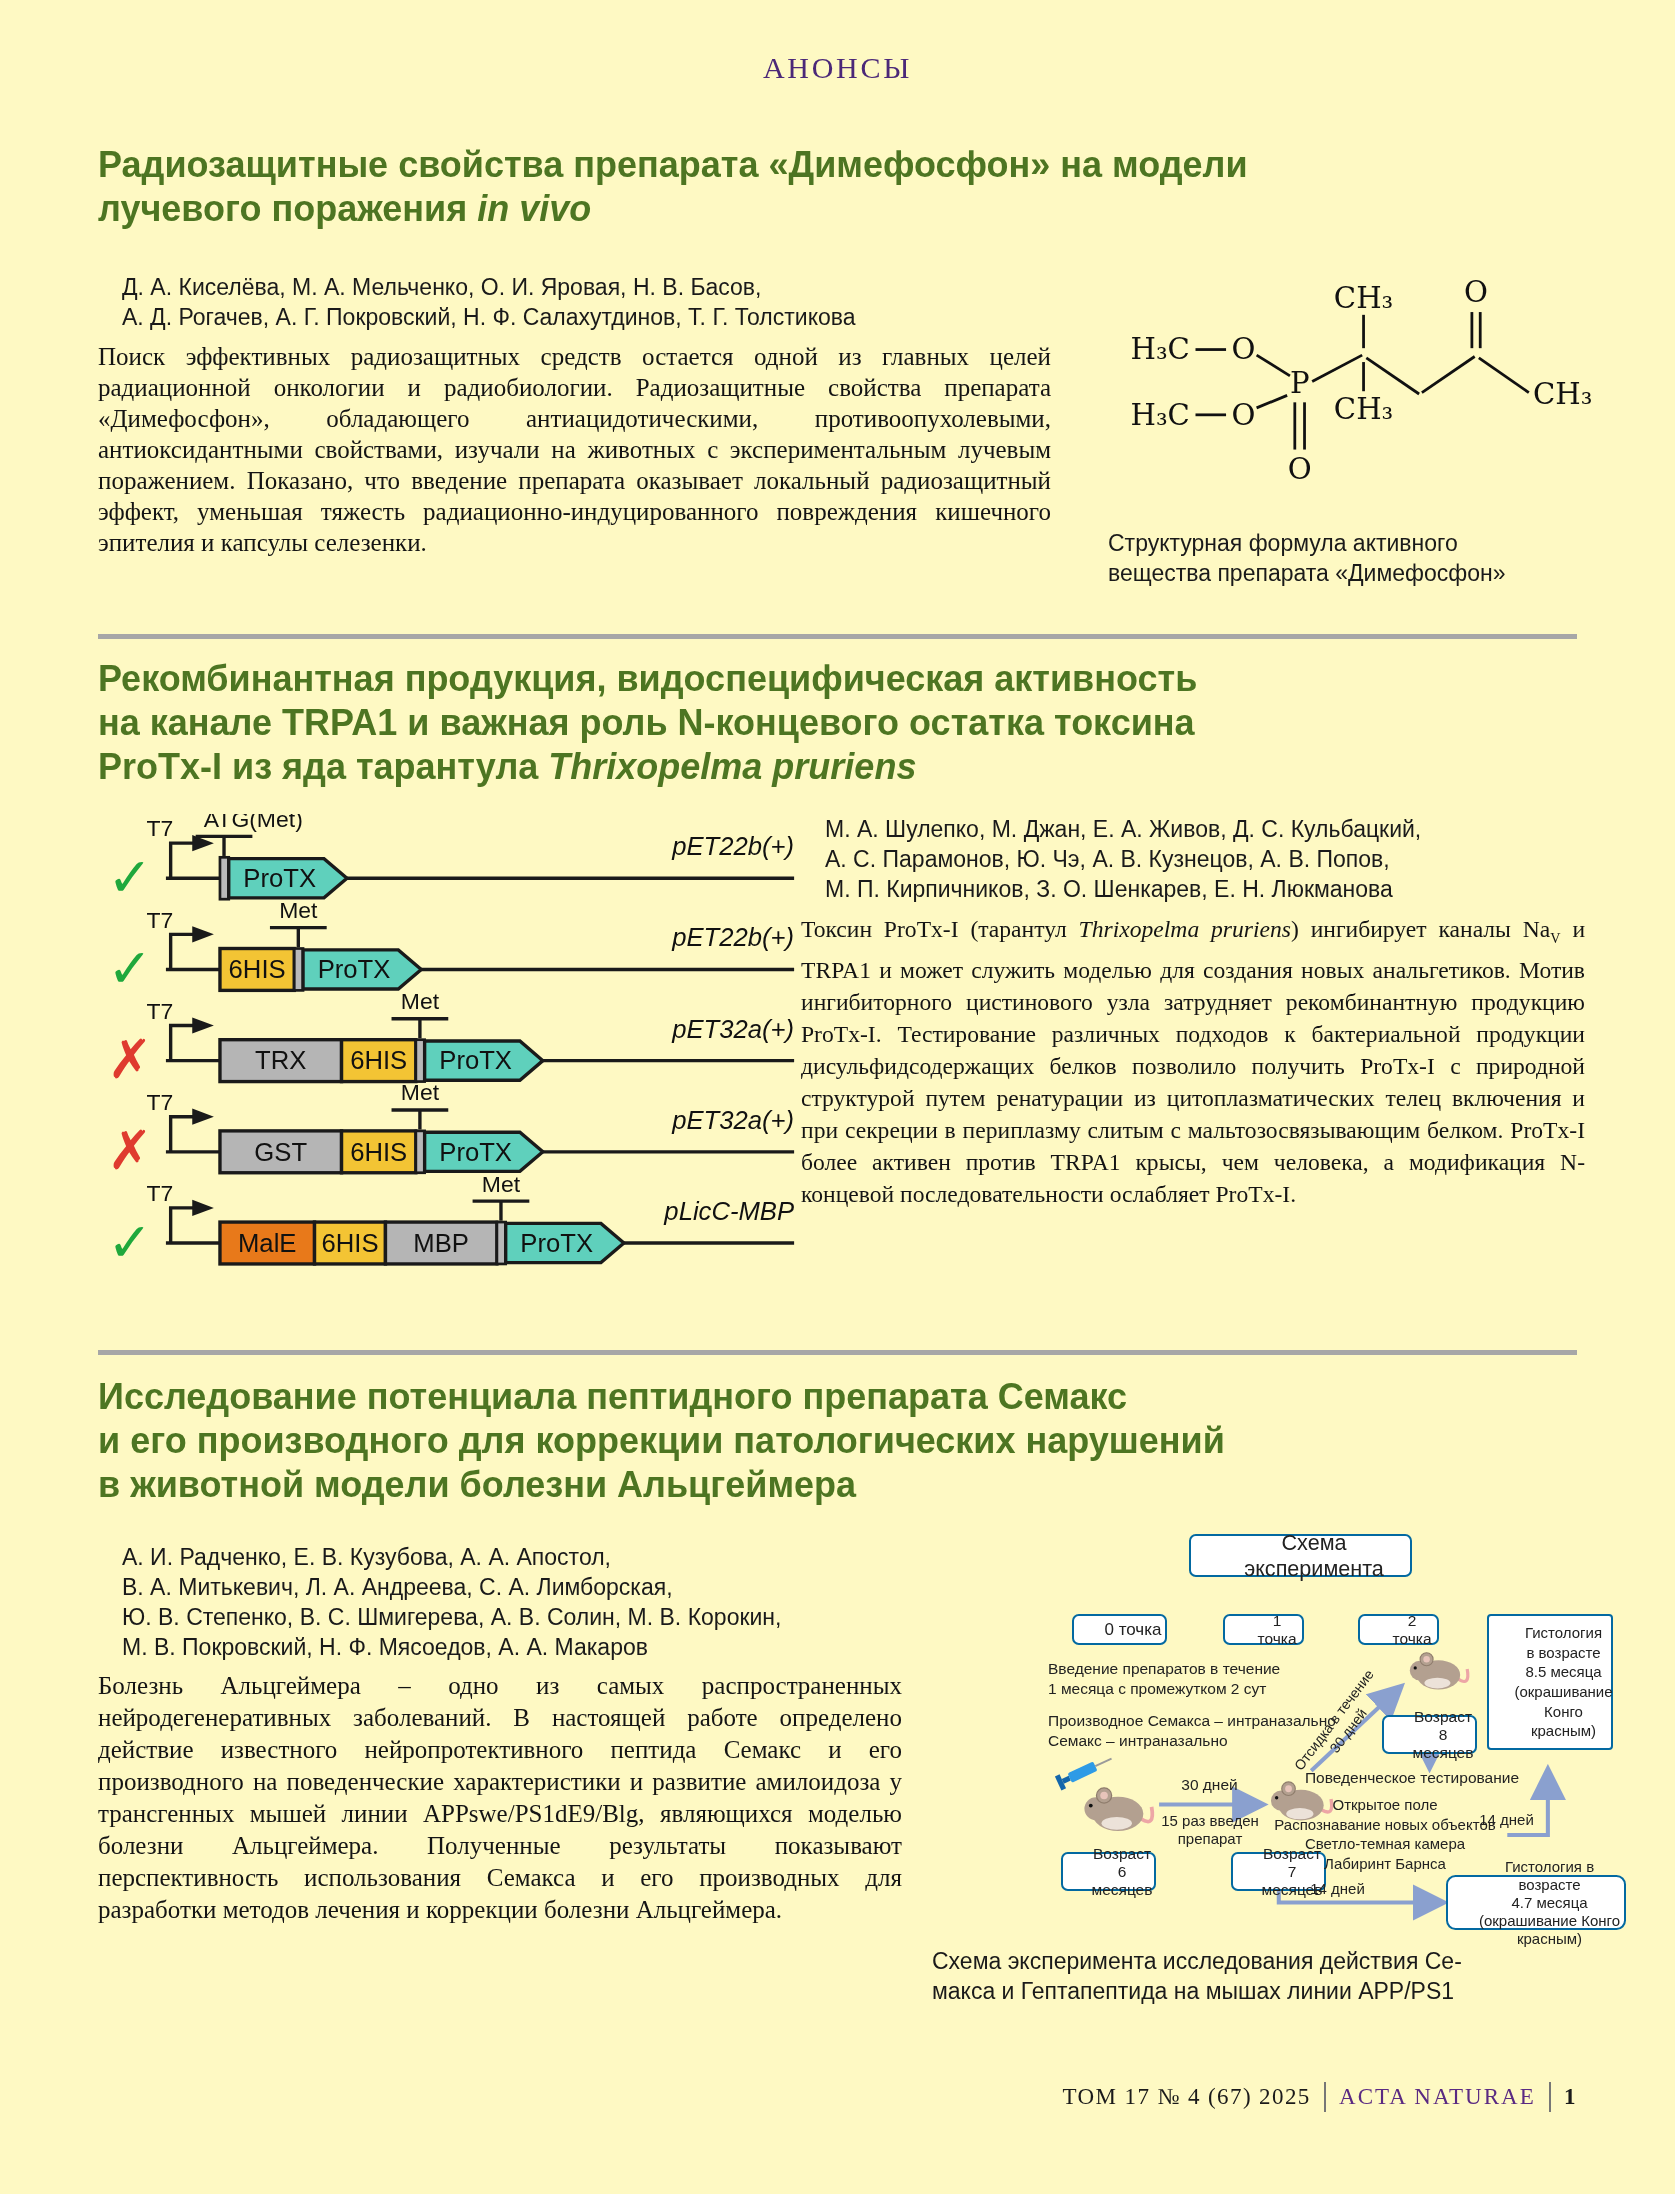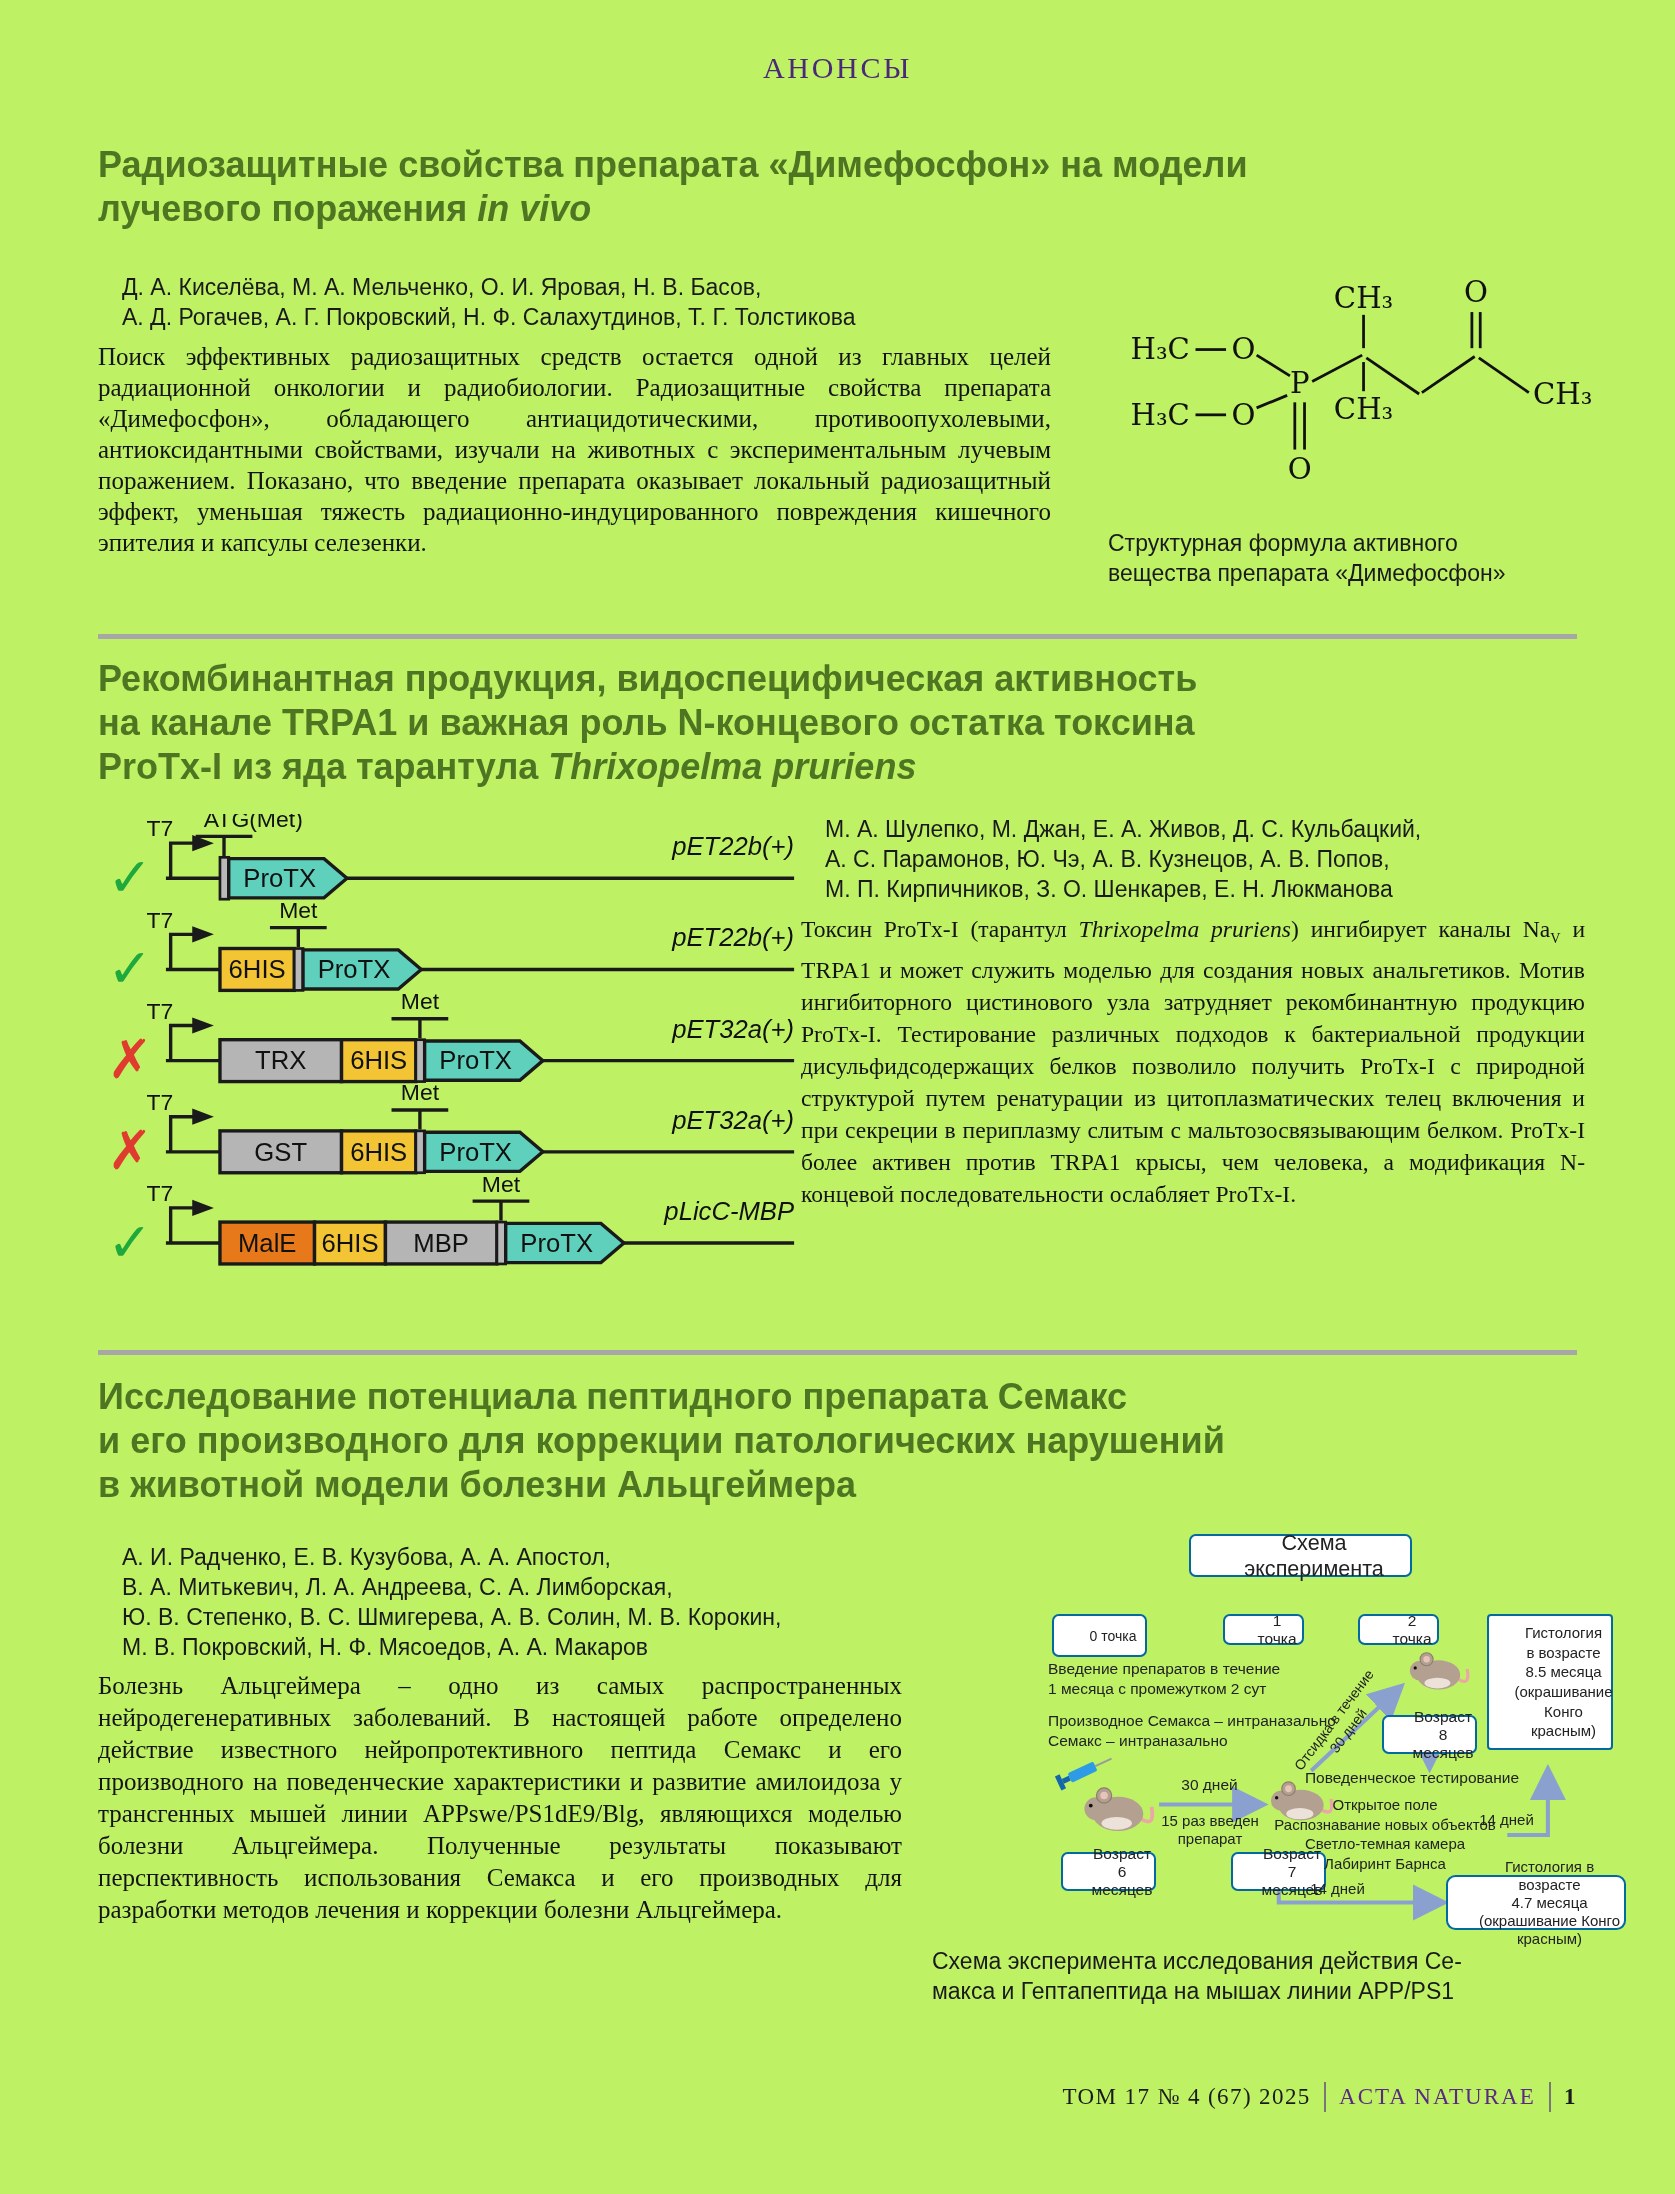--- a/index.html
+++ b/index.html
@@ -1,16 +1,16 @@
 <!DOCTYPE html>
 <html style="font-size:10.8px"><head>
 <meta charset="utf-8">
 <style>
   html,body{margin:0;padding:0;background:#ffffff;}
-  .page{position:relative;width:1675px;height:2194px;background:#bef264;overflow:hidden;
+  .page{position:relative;width:1675px;height:2194px;background:#fef9c3;overflow:hidden;
         font-family:"Liberation Serif",serif;color:#141414;}
   .header{position:absolute;left:0;top:51px;width:1675px;text-align:center;
           font-family:"Liberation Serif",serif;font-size:30px;letter-spacing:2.7px;color:#4b2878;}
   .title{position:absolute;left:98px;width:1493px;font-family:"Liberation Sans",sans-serif;
          font-weight:700;font-size:36px;line-height:44px;color:#4d7522;white-space:pre-wrap;}
   #title1{top:143px;}
   #title2{top:657px;}
   #title3{top:1375px;}
   .authors{position:absolute;font-family:"Liberation Sans",sans-serif;font-size:23px;
            line-height:30px;color:#1a1a1a;white-space:pre-wrap;margin-left:24px;}
@@ -210,21 +210,21 @@
       <g stroke="#8aa0cf" stroke-width="6" fill="none">
         <path d="M225 400 L375 400" marker-end="url(#ah)"></path>
         <path d="M450 350 L580 228" marker-end="url(#ah)"></path>
         <path d="M625 330 L625 342" marker-end="url(#ah)"></path>
         <path d="M740 445 L800 445 L800 352" marker-end="url(#ah)"></path>
         <path d="M402 528 L402 545 L642 545" marker-end="url(#ah)"></path>
       </g>
     </svg>
 
     <div class="sbox" style="left:182px;top:0;width:223px;height:43px;font-size:21.6px;">Схема эксперимента</div>
-    <div class="sbox" style="left:45px;top:80px;width:95px;height:43px;font-size:14px;">0 точка</div>
+    <div class="sbox" style="left:65px;top:80px;width:95px;height:31px;font-size:17px;">0 точка</div>
     <div class="sbox" style="left:216px;top:80px;width:81px;height:31px;font-size:15.5px;text-align:center;">1 точка</div>
     <div class="sbox" style="left:351px;top:80px;width:81px;height:31px;font-size:15.5px;">2 точка</div>
     <div class="sbox" style="left:480px;top:80px;width:126px;height:136px;font-size:15px;line-height:19.6px;border-radius:4px;">Гистология
 в возрасте
 8.5 месяца
 (окрашивание
 Конго красным)</div>
 
     <div class="stext" style="left:41px;top:125px;font-size:15.5px;line-height:20px;">Введение препаратов в течение
 1 месяца с промежутком 2 сут</div>

